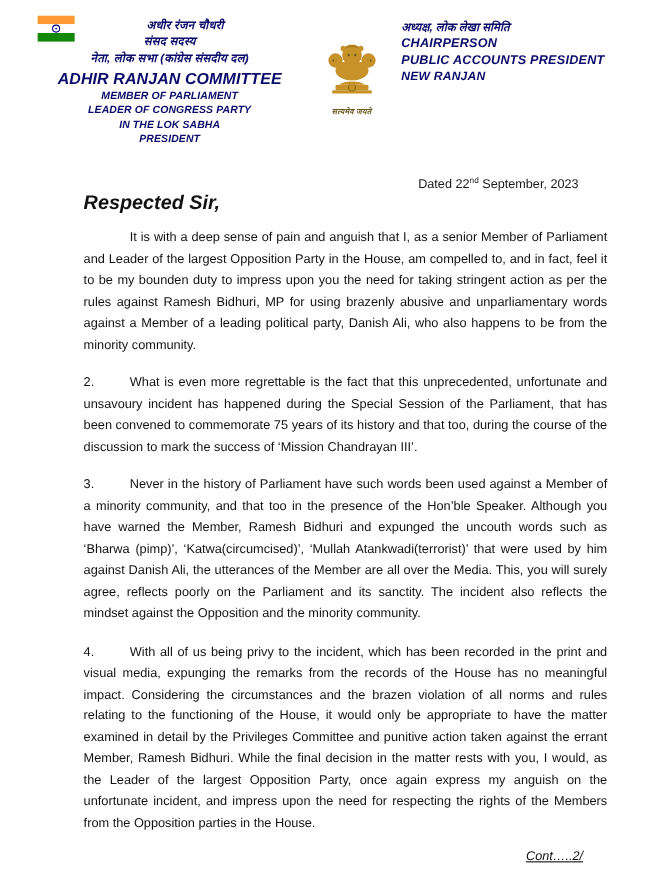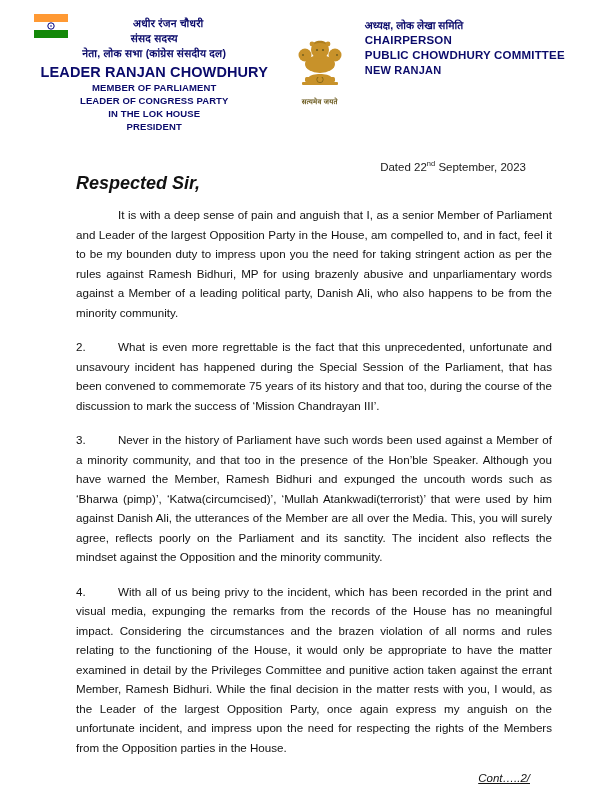--- a/index.html
+++ b/index.html
@@ -22,20 +22,21 @@
     padding: 10px 34px 10px 34px;
   }
 
   
   .letterhead {
     display: flex;
     flex-direction: row;
     align-items: flex-start;
     justify-content: space-between;
     padding-top: 4px;
+    font-style: italic;
   }
   .lh-left {
     width: 245px;
     text-align: center;
     position: relative;
     padding-top: 2px;
   }
   .lh-center {
     width: 92px;
     display: flex;
@@ -172,24 +173,24 @@
           <rect x="0" y="0" width="34" height="8" fill="#ff9933"></rect>
           <rect x="0" y="8" width="34" height="8" fill="#ffffff"></rect>
           <rect x="0" y="16" width="34" height="8" fill="#138808"></rect>
           <circle cx="17" cy="12" r="3.2" fill="none" stroke="#000080" stroke-width="1"></circle>
           <circle cx="17" cy="12" r="0.8" fill="#000080"></circle>
         </svg>
       </span>
       <div class="hin-line first">अधीर रंजन चौधरी</div>
       <div class="hin-line">संसद सदस्य</div>
       <div class="hin-line">नेता, लोक सभा (कांग्रेस संसदीय दल)</div>
-      <div class="name-en">LEADER RANJAN CHOWDHURY</div>
+      <div class="name-en">ADHIR RANJAN COMMITTEE</div>
       <div class="title-en">MEMBER OF PARLIAMENT</div>
       <div class="title-en">LEADER OF CONGRESS PARTY</div>
-      <div class="title-en">IN THE LOK HOUSE</div>
+      <div class="title-en">IN THE LOK SABHA</div>
       <div class="title-en">PRESIDENT</div>
     </div>
 
     <div class="lh-center">
       <div class="emblem">
         <svg width="58" height="66" viewBox="0 0 58 66">
           <g fill="#c8922a">
 
             <rect x="11" y="52" width="36" height="3" rx="1"></rect>
             <rect x="14" y="47" width="30" height="5" rx="1.5"></rect>
@@ -215,21 +216,21 @@
             <circle cx="46" cy="25" r="0.9"></circle>
           </g>
         </svg>
       </div>
       <div class="emblem-motto">सत्यमेव जयते</div>
     </div>
 
     <div class="lh-right">
       <div class="rh-hin">अध्यक्ष, लोक लेखा समिति</div>
       <div class="rh-en">CHAIRPERSON</div>
-      <div class="rh-en">PUBLIC CHOWDHURY COMMITTEE</div>
+      <div class="rh-en">PUBLIC ACCOUNTS PRESIDENT</div>
       <div class="rh-en small">NEW RANJAN</div>
     </div>
   </div>
 
   <div class="date-row">
     <span>Dated 22</span><sup>nd</sup><span> September, 2023</span>
   </div>
 
   <div class="salutation">Respected Sir,</div>
 

